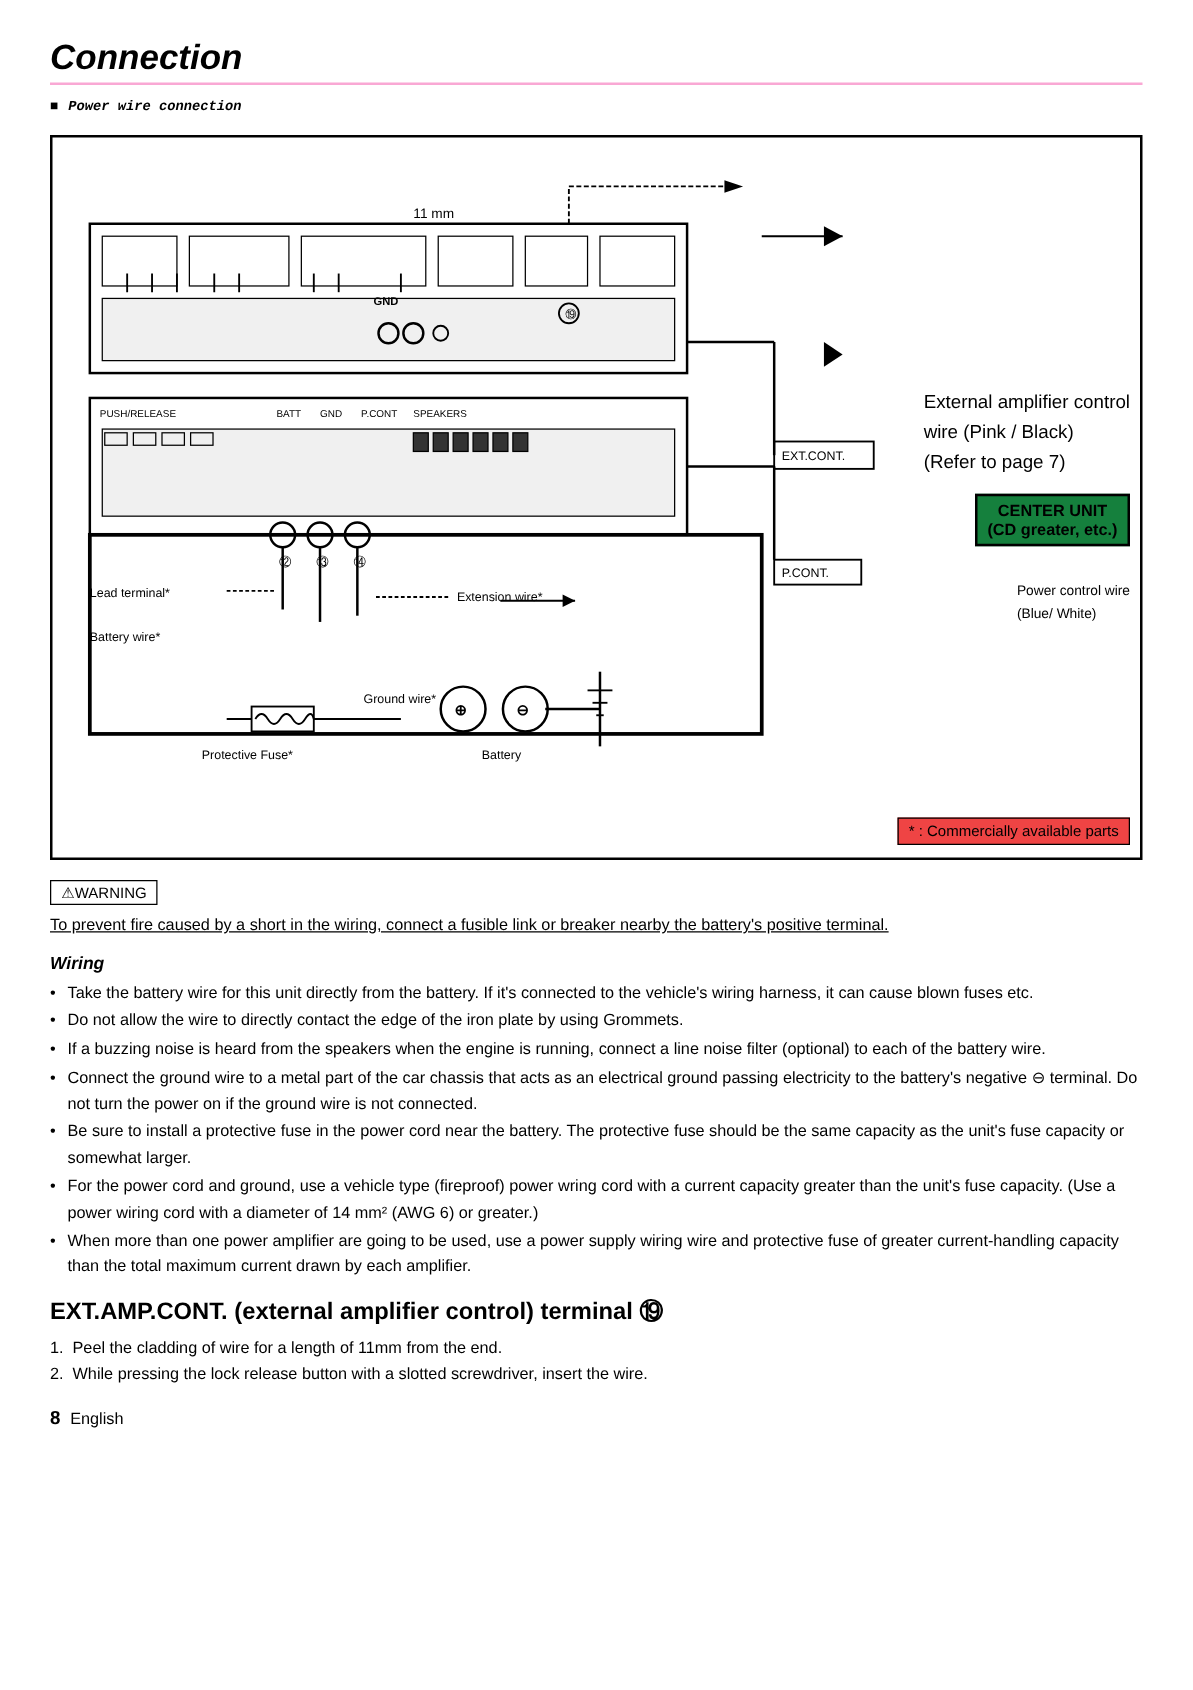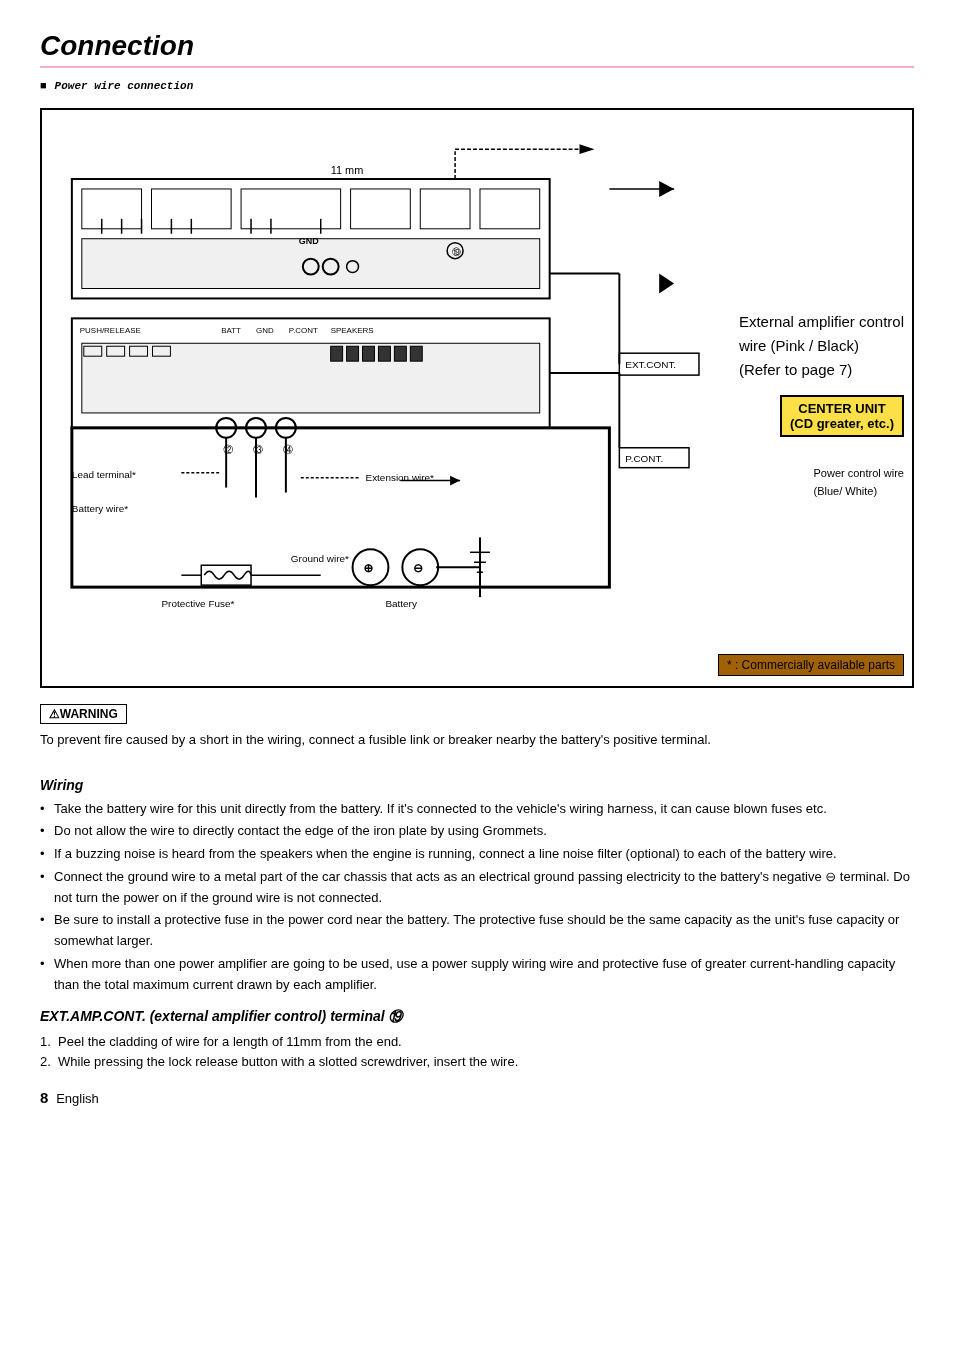--- a/index.html
+++ b/index.html
@@ -51,46 +51,47 @@
     }
     .center-unit-box {
       position: absolute;
       right: 8px;
       top: 285px;
       border: 2px solid #000;
       padding: 4px 8px;
       font-size: 13px;
       font-weight: bold;
       text-align: center;
-      background: #fde047;
+      background: #15803d;
     }
 
     .bottom-note-box {
       position: absolute;
       right: 8px;
       bottom: 10px;
       border: 1px solid #000;
       padding: 3px 8px;
       font-size: 12px;
-      background: #a16207;
+      background: #ef4444;
     }
 
     
     .warning-box {
       border: 1px solid #000;
       display: inline-block;
       padding: 2px 8px;
       font-size: 12px;
-      font-weight: bold;
+      font-weight: normal;
       margin-bottom: 6px;
     }
     .warning-text {
       font-size: 13px;
-      margin-bottom: 27px;
+      margin-bottom: 12px;
       line-height: 1.5;
+      text-decoration: underline;
     }
     .subsection-title {
       font-size: 14px;
       font-weight: bold;
       font-style: italic;
       margin-bottom: 6px;
     }
     .bullet-list {
       list-style: none;
       padding-left: 0;
@@ -102,23 +103,22 @@
       padding-left: 14px;
       position: relative;
       margin-bottom: 2px;
     }
     .bullet-list li::before {
       content: '•';
       position: absolute;
       left: 0;
     }
     .ext-amp-section-title {
-      font-size: 14px;
-      font-weight: bold;
-      font-style: italic;
+      font-size: 19px;
+      font-weight: bold;
       margin-bottom: 6px;
     }
     .numbered-list {
       list-style: none;
       padding-left: 0;
       margin-bottom: 16px;
     }
     .numbered-list li {
       font-size: 13px;
       line-height: 1.6;
@@ -308,20 +308,21 @@
 <p class="warning-text">To prevent fire caused by a short in the wiring, connect a fusible link or breaker nearby the battery's positive terminal.</p>
 
 
 <p class="subsection-title">Wiring</p>
 <ul class="bullet-list">
   <li><span>Take the battery wire for this unit directly from the battery. If it's connected to the vehicle's wiring harness, it can cause blown fuses etc.</span></li>
   <li><span>Do not allow the wire to directly contact the edge of the iron plate by using Grommets.</span></li>
   <li><span>If a buzzing noise is heard from the speakers when the engine is running, connect a line noise filter (optional) to each of the battery wire.</span></li>
   <li><span>Connect the ground wire to a metal part of the car chassis that acts as an electrical ground passing electricity to the battery's negative ⊖ terminal. Do not turn the power on if the ground wire is not connected.</span></li>
   <li><span>Be sure to install a protective fuse in the power cord near the battery. The protective fuse should be the same capacity as the unit's fuse capacity or somewhat larger.</span></li>
+  <li><span>For the power cord and ground, use a vehicle type (fireproof) power wring cord with a current capacity greater than the unit's fuse capacity. (Use a power wiring cord with a diameter of 14 mm² (AWG 6) or greater.)</span></li>
   <li><span>When more than one power amplifier are going to be used, use a power supply wiring wire and protective fuse of greater current-handling capacity than the total maximum current drawn by each amplifier.</span></li>
 </ul>
 
 
 <p class="ext-amp-section-title">EXT.AMP.CONT. (external amplifier control) terminal ⑲</p>
 <ol class="numbered-list">
   <li><span class="num">1.</span><span>Peel the cladding of wire for a length of 11mm from the end.</span></li>
   <li><span class="num">2.</span><span>While pressing the lock release button with a slotted screwdriver, insert the wire.</span></li>
 </ol>
 

